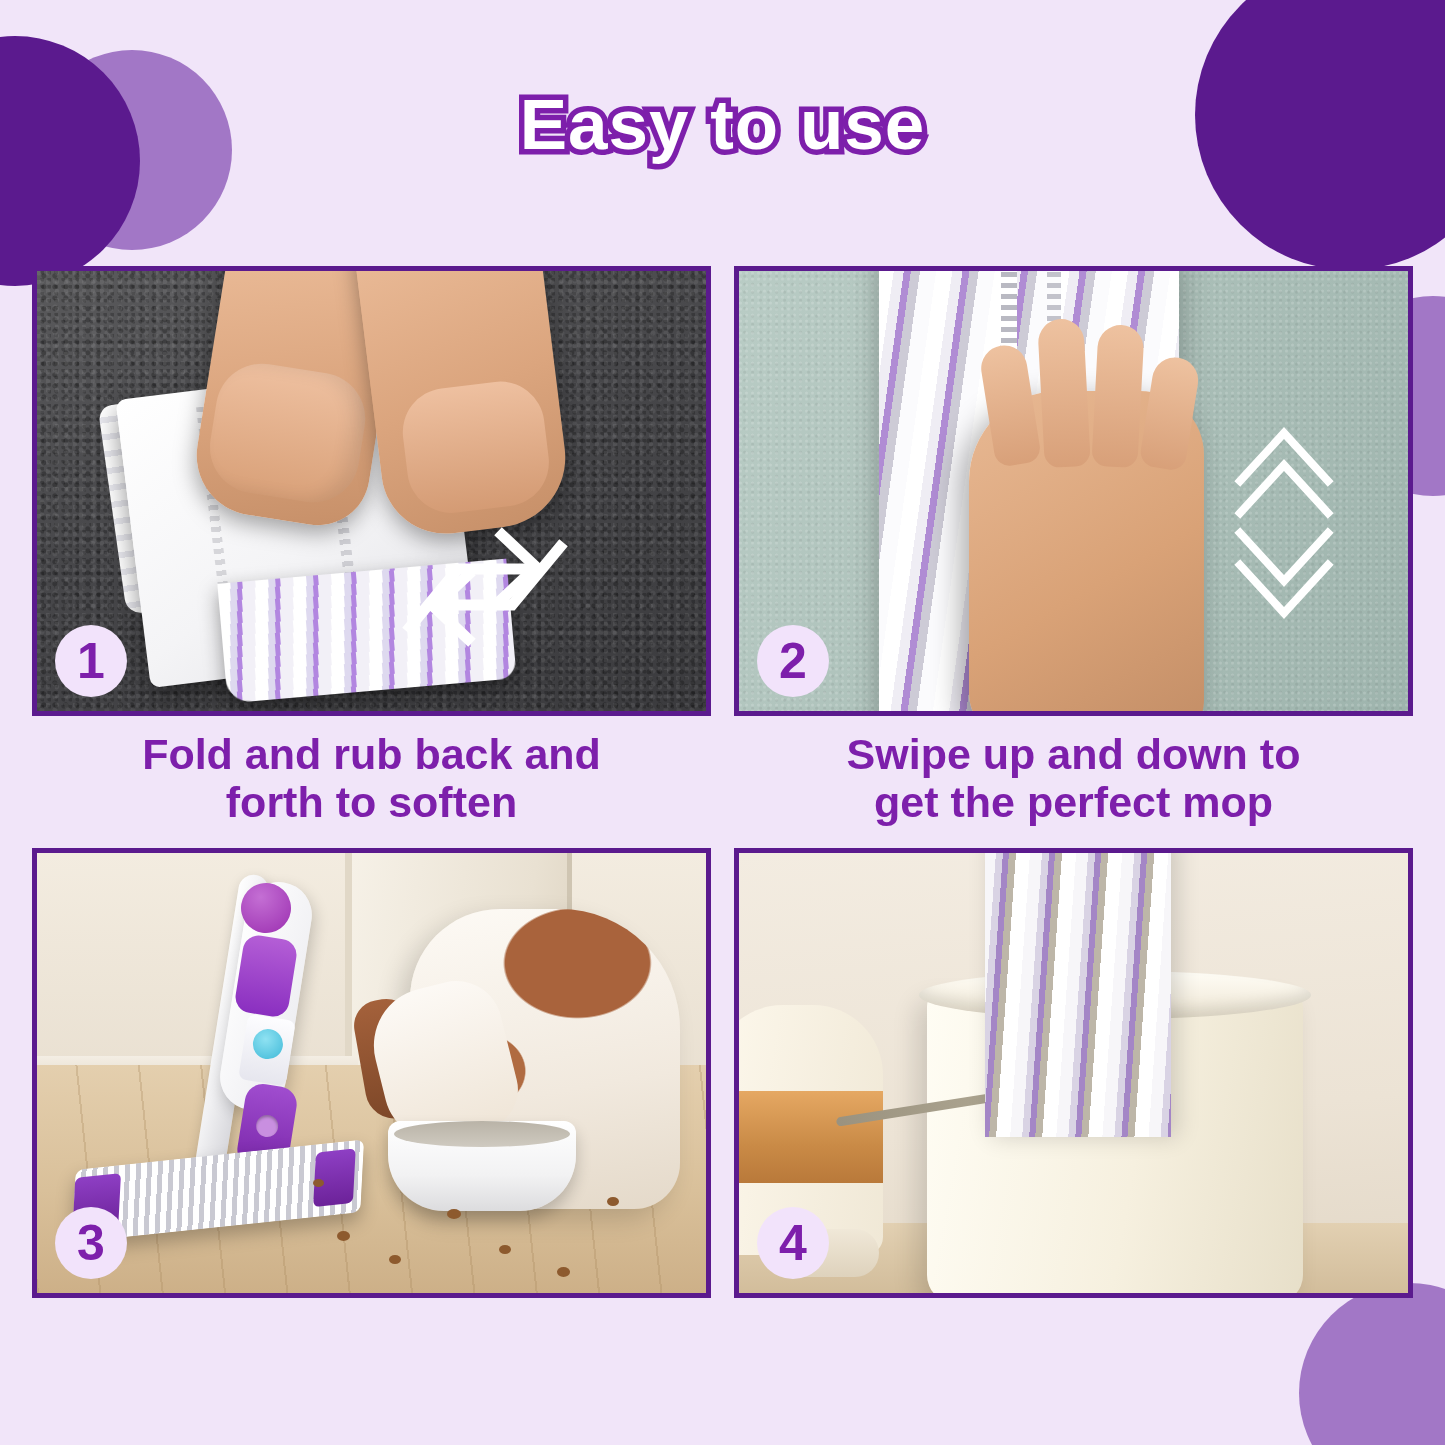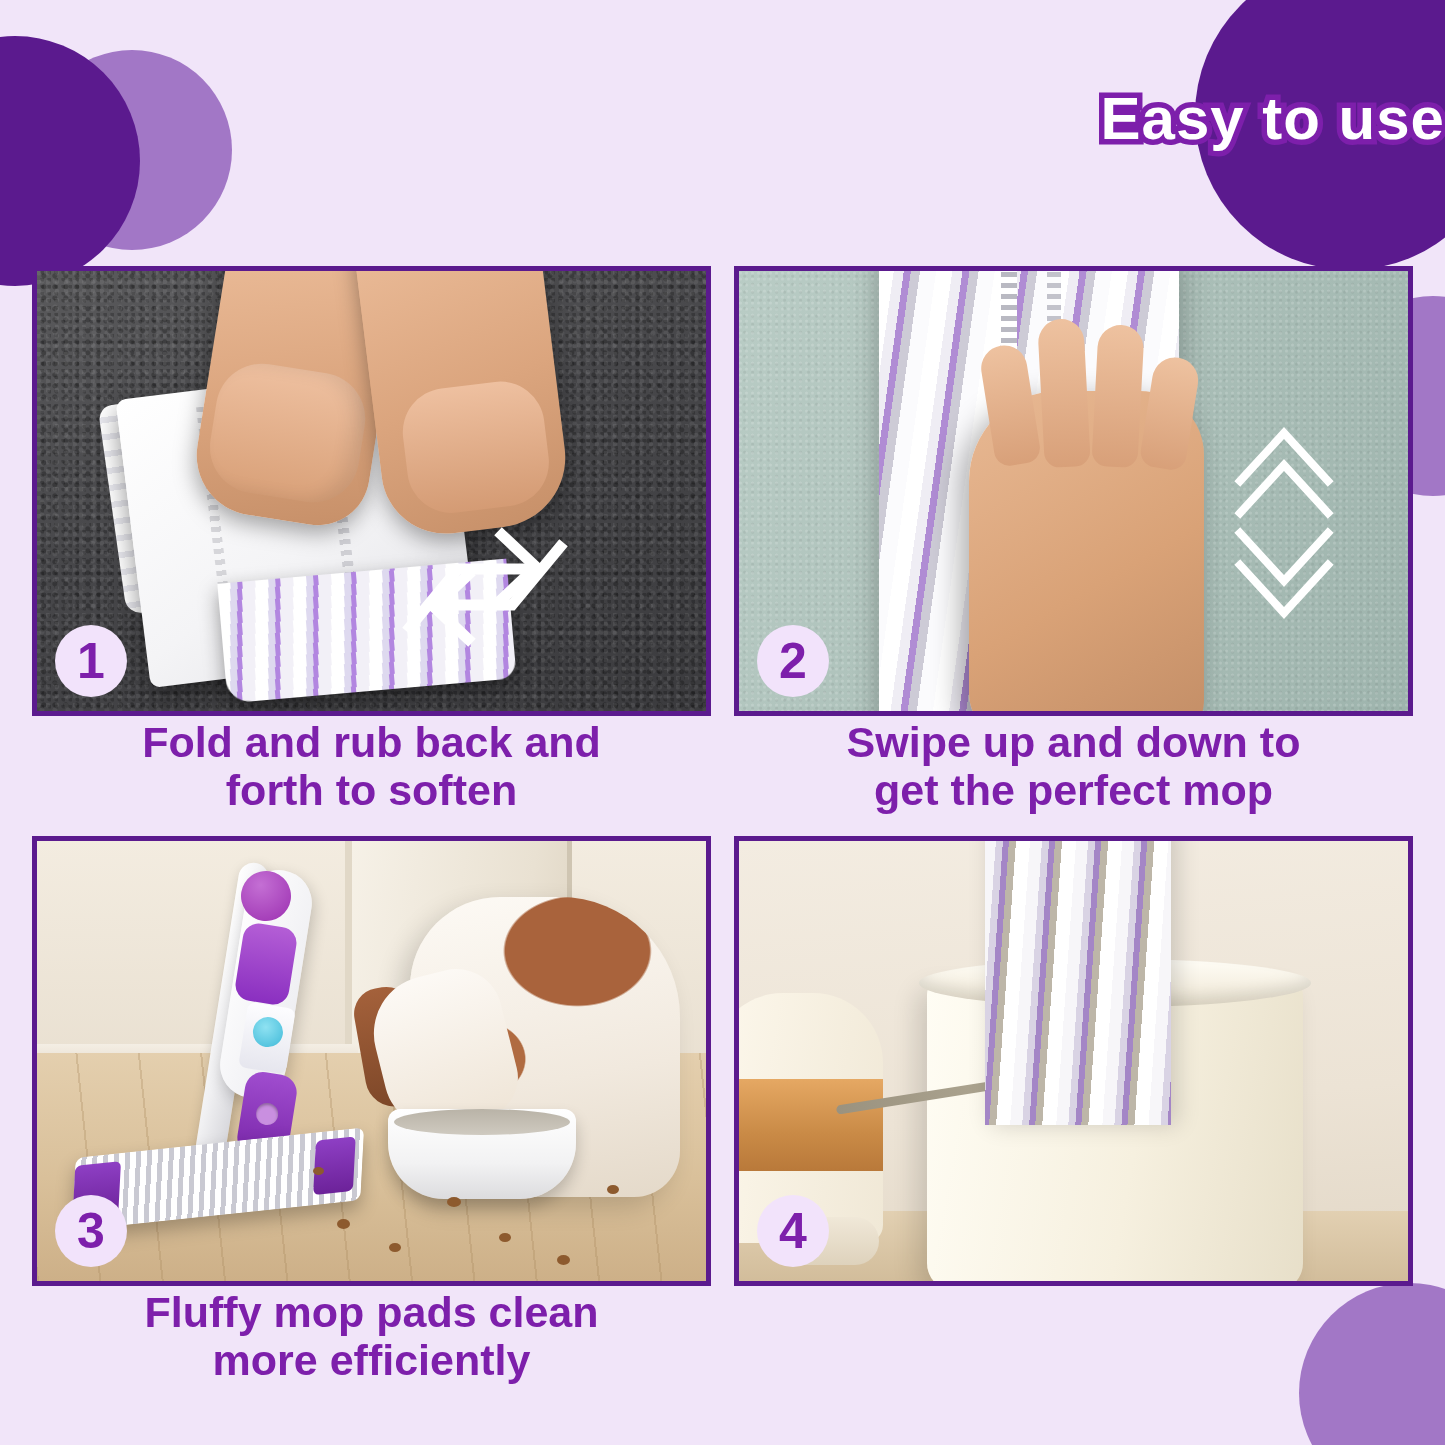--- a/index.html
+++ b/index.html
@@ -42,22 +42,22 @@
   #deco-br-light {
     width: 220px; height: 220px;
     right: -74px; bottom: -58px;
     background: #a277c6;
   }
 
   
   #title {
     position: absolute;
     top: 84px; left: 0; right: 0;
-    text-align: right;
-    font-size: 60px;
+    text-align: center;
+    font-size: 71px;
     font-weight: bold;
     letter-spacing: 1px;
     color: #ffffff;
     -webkit-text-stroke: 11px #7d1fab;
     paint-order: stroke fill;
     z-index: 5;
   }
 
   
   #steps {
@@ -90,21 +90,21 @@
     color: #7d1fab;
     font-size: 50px;
     font-weight: bold;
     display: flex;
     align-items: center;
     justify-content: center;
     z-index: 9;
   }
 
   .caption {
-    margin-top: 2px;
+    margin-top: 14px;
     text-align: center;
     font-size: 43px;
     font-weight: bold;
     line-height: 1.12;
     color: #7d1fab;
     white-space: pre-line;
   }
 
   
   .scene1 {
@@ -561,22 +561,20 @@
       <div class="bowl3"></div>
       <span class="kibble" style="left:300px;top:378px;width:13px;height:10px"></span>
       <span class="kibble" style="left:352px;top:402px;width:12px;height:9px"></span>
       <span class="kibble" style="left:410px;top:356px;width:14px;height:10px"></span>
       <span class="kibble" style="left:462px;top:392px;width:12px;height:9px"></span>
       <span class="kibble" style="left:520px;top:414px;width:13px;height:10px"></span>
       <span class="kibble" style="left:276px;top:326px;width:11px;height:8px"></span>
       <span class="kibble" style="left:570px;top:344px;width:12px;height:9px"></span>
       <div class="badge">3</div>
     </div>
-    <div class="caption">Fluffy mop pads clean
-more efficiently</div>
   </div>
 
   <div class="step">
     <div class="photo">
       <div class="scene4">
         <div class="floor4"></div>
       </div>
       <div class="pot4"></div>
       <div class="pot4band"></div>
       <div class="pot4spout"></div>

